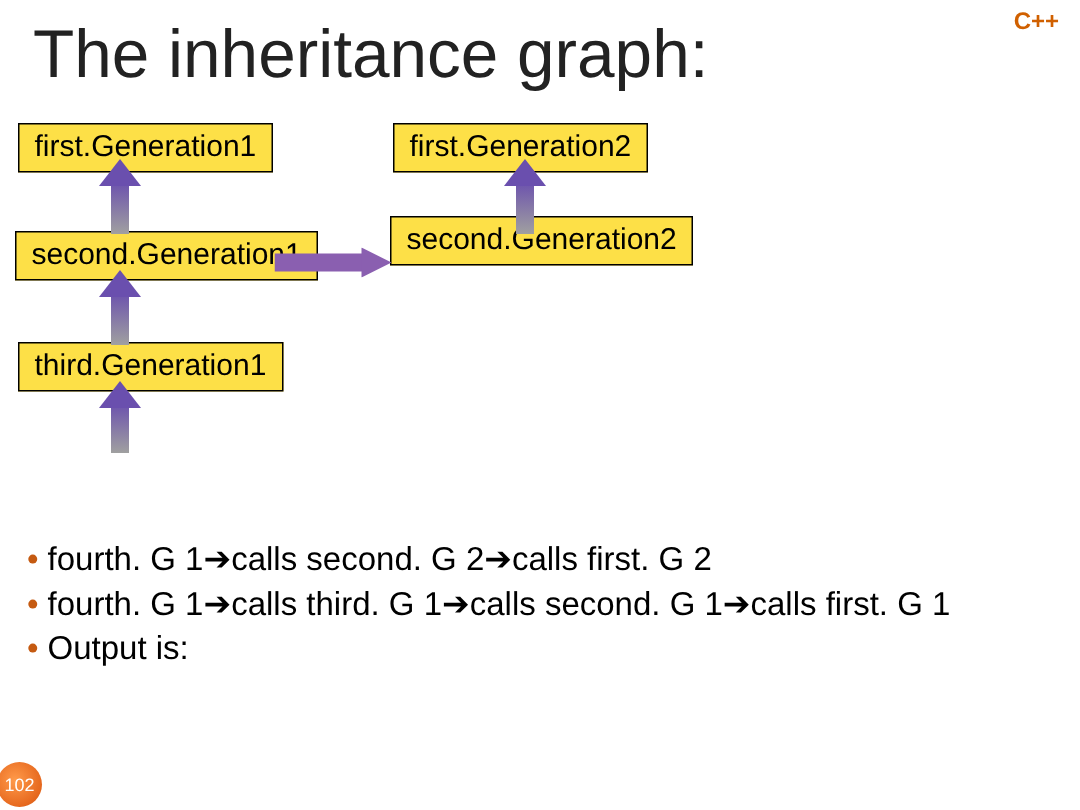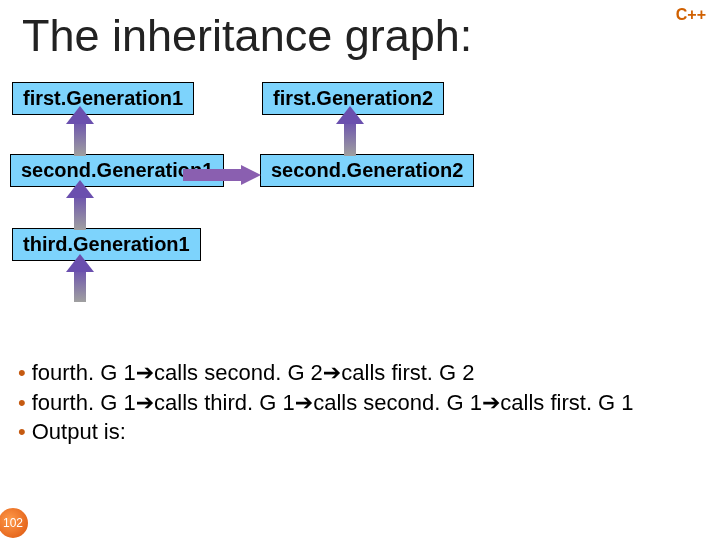--- a/index.html
+++ b/index.html
@@ -26,26 +26,25 @@
     font-size: 16px;
   }
   .graph {
     position: relative;
     height: 290px;
     margin-top: 6px;
   }
   .node {
     position: absolute;
     border: 1px solid #000;
-    background: #7dd3fc;
+    background: #fde047;
     padding: 4px 10px;
     font-size: 20px;
     color: #000;
     white-space: nowrap;
-    font-weight: bold;
   }
   .arrow {
     position: absolute;
     pointer-events: none;
   }
   .bullets {
     padding: 0 14px 0 18px;
     font-size: 22px;
     color: #000;
     line-height: 1.35;
@@ -81,21 +80,21 @@
 </head>
 <body>
 
 <div class="lang-badge">C++</div>
 <div class="title">The inheritance graph:</div>
 
 <div class="graph">
   <div class="node" style="left:12px; top:14px;">first.Generation1</div>
   <div class="node" style="left:262px; top:14px;">first.Generation2</div>
   <div class="node" style="left:10px; top:86px;">second.Generation1</div>
-  <div class="node" style="left:260px; top:86px;">second.Generation2</div>
+  <div class="node" style="left:260px; top:76px;">second.Generation2</div>
   <div class="node" style="left:12px; top:160px;">third.Generation1</div>
 
   <svg class="arrow" style="left:60px; top:38px;" width="40" height="52">
     <defs>
         <linearGradient id="g1" x1="0" y1="1" x2="0" y2="0">
           <stop offset="0" stop-color="#a0a0a0"></stop>
           <stop offset="1" stop-color="#6a4fae"></stop>
         </linearGradient>
       </defs>
     <rect x="14" y="14" width="12" height="36" fill="url(#g1)"></rect>

